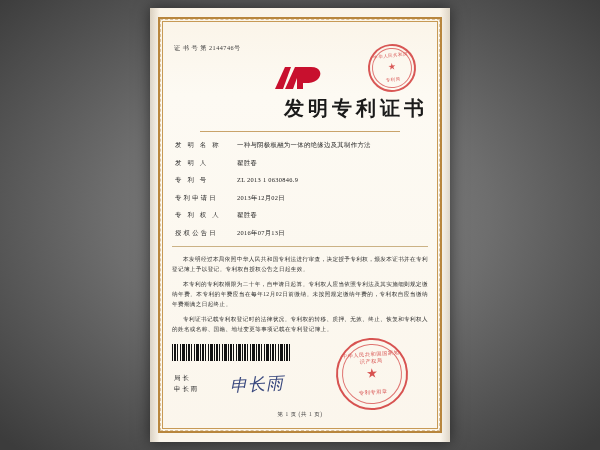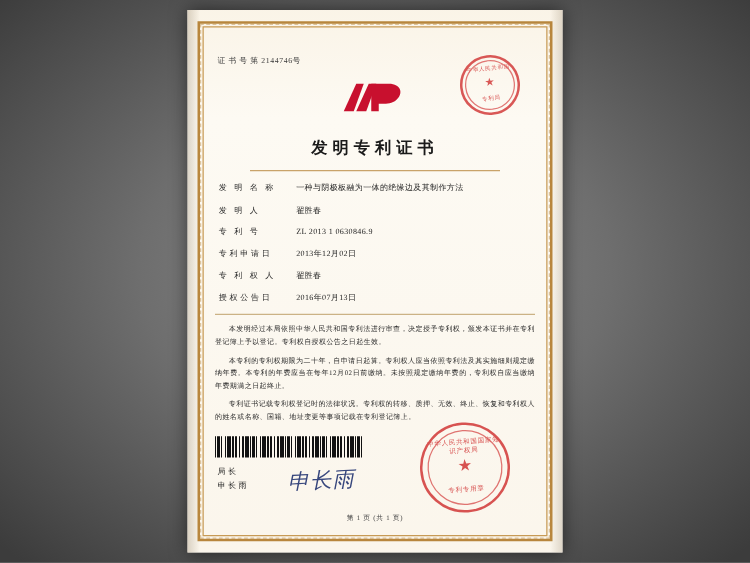--- a/index.html
+++ b/index.html
@@ -84,26 +84,26 @@
   }
   
   #emblem {
     text-align: center;
     margin-top: 8px;
     height: 32px;
   }
   #emblem svg { display: inline-block; }
 
   #title {
-    text-align: center;
-    font-size: 13px;
+    text-align: right;
+    font-size: 20px;
     font-weight: bold;
     letter-spacing: 4px;
     color: #1a1a1a;
-    margin-top: 16px;
+    margin-top: 2px;
     font-family: "DejaVu Serif", serif;
   }
   #title-rule {
     width: 78%;
     height: 1px;
     background: #c9a36a;
     margin: 9px auto 0 auto;
   }
   .fields {
     margin-top: 9px;

